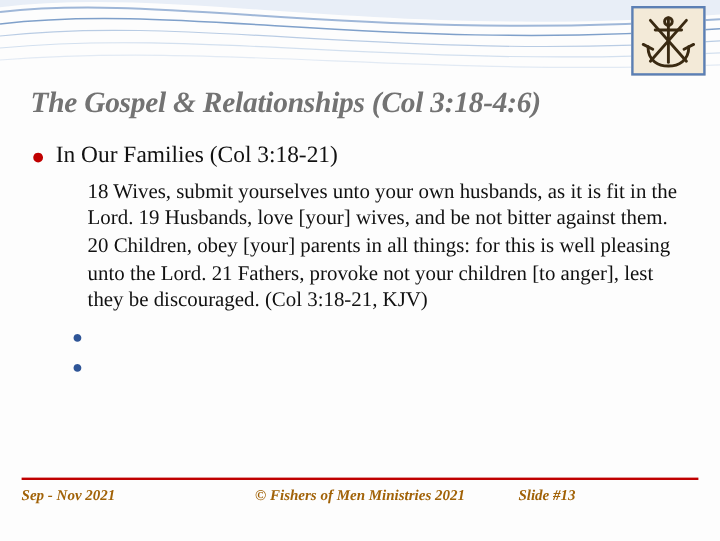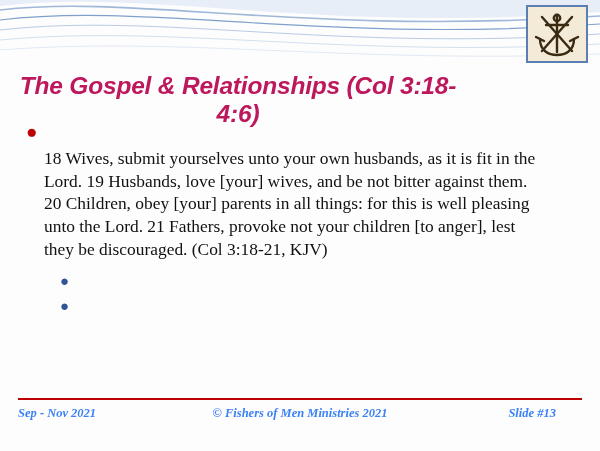--- a/index.html
+++ b/index.html
@@ -43,26 +43,26 @@
     box-sizing: border-box;
   }
   .logo-box svg { display: block; }
   
   .title {
     position: absolute;
     top: 72px;
     left: 0;
     width: 476px;
     text-align: center;
-    color: #be185d;
+    color: #737373;
     font-weight: bold;
     font-style: italic;
     font-size: 24.5px;
     letter-spacing: -0.2px;
-    font-family: Liberation Sans, sans-serif;
+    font-family: Liberation Serif, serif;
   }
   
   .content {
     position: absolute;
     top: 118px;
     left: 26px;
     width: 552px;
   }
   .lvl1 {
     display: flex;
@@ -74,21 +74,21 @@
   .lvl1 .bullet {
     color: #c00000;
     font-size: 19px;
     line-height: 1;
     margin-right: 9px;
     margin-top: 4px;
     flex: none;
   }
   .para {
     margin-top: 6px;
-    margin-left: 18px;
+    margin-left: 47px;
     width: 500px;
     font-size: 17.4px;
     line-height: 1.30;
     color: #111111;
     text-align: left;
   }
   .sub-list {
     margin-top: 10px;
     margin-left: 34px;
   }
@@ -117,29 +117,29 @@
     height: 1.5px;
     background: #c00000;
   }
   .footer {
     position: absolute;
     top: 406px;
     left: 18px;
     width: 564px;
     display: flex;
     align-items: center;
-    color: #3b82f6;
+    color: #a16207;
     font-weight: bold;
     font-style: italic;
     font-size: 12.5px;
     font-family: "Liberation Serif", serif;
   }
   .footer .left { width: 150px; text-align: left; }
   .footer .center { flex: 1; text-align: center; }
-  .footer .right { width: 150px; text-align: right; padding-right: 26px; box-sizing: border-box; }
+  .footer .right { width: 150px; padding-right: 26px; box-sizing: border-box; }
 </style>
 </head>
 <body>
 
 <div class="slide">
 
   <div class="swoosh">
     <svg width="600" height="70" viewBox="0 0 600 70" xmlns="http://www.w3.org/2000/svg">
       <path d="M0,6 C150,-12 320,34 600,12 L600,0 L0,0 Z" fill="#e8eef7"></path>
       <path d="M0,10 C140,-6 300,36 600,16" stroke="#9fb7d8" stroke-width="1.6" fill="none"></path>
@@ -164,20 +164,21 @@
       </g>
     </svg>
   </div>
 
   <div class="title">The Gospel &amp; Relationships (Col 3:18-4:6)</div>
 
   <div class="content">
 
     <div class="lvl1">
       <span class="bullet">●</span>
+      <span>In Our Families (Col 3:18-21)</span>
     </div>
 
     <div class="para">18 Wives, submit yourselves unto your own husbands, as it is fit in the Lord. 19 Husbands, love [your] wives, and be not bitter against them. 20 Children, obey [your] parents in all things: for this is well pleasing unto the Lord. 21 Fathers, provoke not your children [to anger], lest they be discouraged.  (Col 3:18-21, KJV)</div>
 
     <div class="sub-list">
       <div class="lvl2">
         <span class="bullet2">●</span>
       </div>
       <div class="lvl2">
         <span class="bullet2">●</span>

